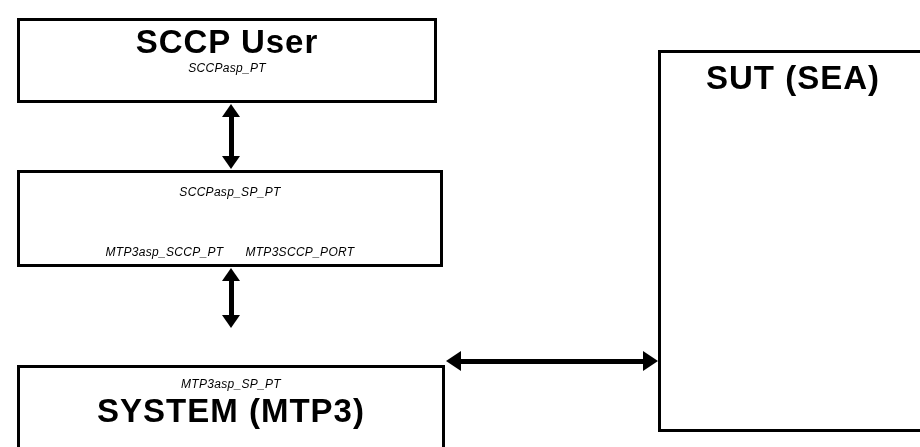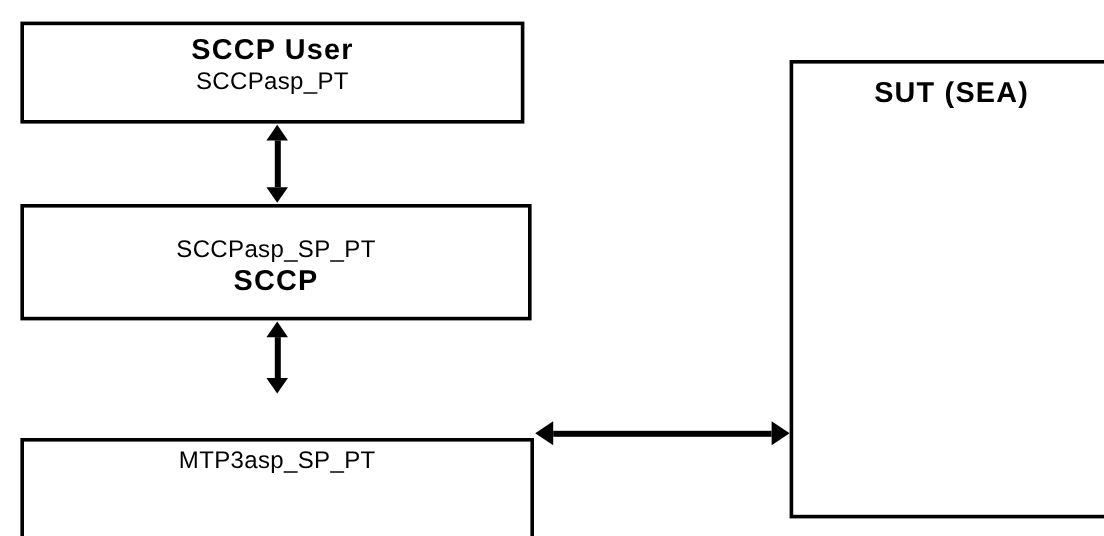--- a/index.html
+++ b/index.html
@@ -20,39 +20,40 @@
     position: absolute;
     background: #ffffff;
     border: 3px solid #000000;
     box-sizing: border-box;
     display: flex;
     flex-direction: column;
     align-items: center;
     text-align: center;
   }
   .box-sccp-user { left: 17px; top: 18px;  width: 420px; height: 85px;  padding-top: 6px; }
-  .box-sccp      { left: 17px; top: 170px; width: 426px; height: 97px;  padding-top: 24px; }
+  .box-sccp      { left: 17px; top: 170px; width: 426px; height: 97px;  padding-top: 8px; justify-content: space-between; }
   .box-system    { left: 17px; top: 329px; width: 428px; height: 85px;  padding-top: 5px; margin-top: 36px; }
   .box-sut       { left: 658px; top: 50px; width: 270px; height: 382px; padding-top: 10px; }
 
   .box-title {
-    font-size: 24px;
+    font-size: 33px;
     font-weight: bold;
     letter-spacing: 1px;
     line-height: 30px;
     white-space: nowrap;
   }
   .port-line {
     display: flex;
     flex-direction: row;
     justify-content: center;
-    font-size: 20px;
+    font-size: 12px;
     letter-spacing: 0.3px;
     line-height: 23px;
     white-space: nowrap;
+    font-style: italic;
   }
   .gap-small { gap: 8px; }
   .gap-wide  { gap: 22px; }
 
   
   .v-arrow {
     position: absolute;
     width: 18px;
     display: flex;
     flex-direction: column;
@@ -112,35 +113,37 @@
   <div class="v-arrow v-arrow-1">
     <div class="tri-up"></div>
     <div class="v-shaft"></div>
     <div class="tri-down"></div>
   </div>
 
   <div class="box box-sccp">
     <div class="port-line gap-wide">
       <span>SCCPasp_SP_PT</span>
     </div>
-    <div class="box-title">SCCP</div>
     <div class="port-line gap-wide">
+      <span>MTP3asp_SCCP_PT</span>
+      <span>MTP3SCCP_PORT</span>
     </div>
   </div>
 
   <div class="v-arrow v-arrow-2">
     <div class="tri-up"></div>
     <div class="v-shaft"></div>
     <div class="tri-down"></div>
   </div>
 
   <div class="box box-system">
     <div class="port-line gap-wide">
       <span>MTP3asp_SP_PT</span>
     </div>
+    <div class="box-title">SYSTEM (MTP3)</div>
   </div>
 
   <div class="h-arrow">
     <div class="tri-left"></div>
     <div class="h-shaft"></div>
     <div class="tri-right"></div>
   </div>
 
   <div class="box box-sut">
     <div class="box-title">SUT (SEA)</div>

